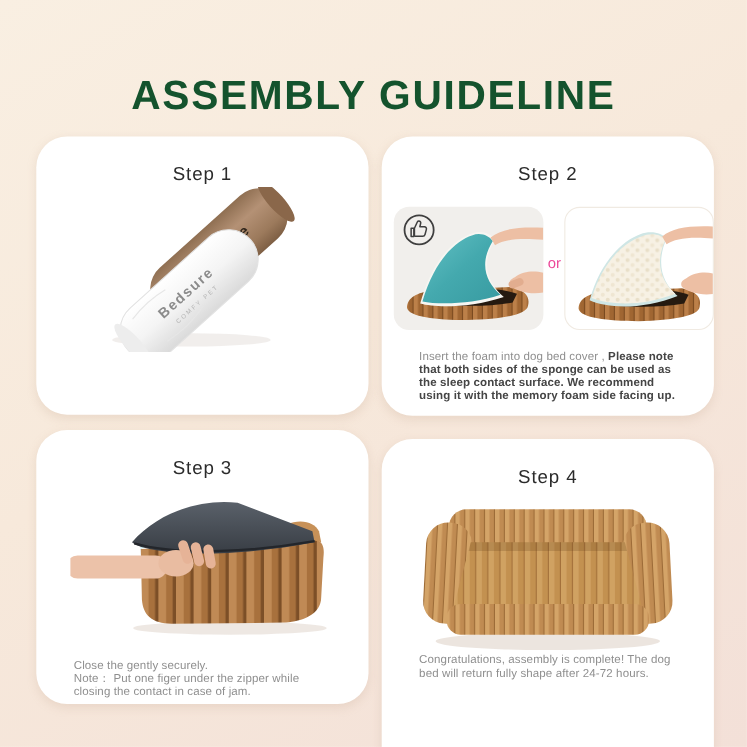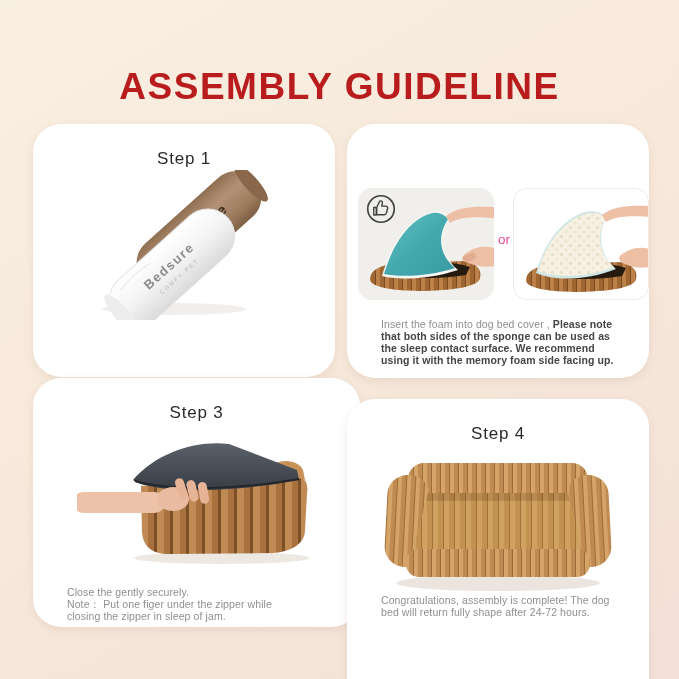--- a/index.html
+++ b/index.html
@@ -3,29 +3,29 @@
 <meta charset="utf-8">
 <style>
   html,body{margin:0;padding:0;}
   body{
     width:679px;height:679px;overflow:hidden;position:relative;
     font-family:"Liberation Sans", sans-serif;
     background:linear-gradient(150deg,#f9efe2 0%,#f7e9db 45%,#f3e0d8 100%);
   }
   .page-title{
     position:absolute;top:41px;left:0;width:679px;text-align:center;
-    font-size:37px;font-weight:700;letter-spacing:1.5px;color:#b91c1c;
+    font-size:37px;font-weight:700;letter-spacing:1.5px;color:#14532d;
   }
   .card{
     position:absolute;background:#ffffff;border-radius:28px;
     box-shadow:0 3px 9px rgba(190,158,138,0.22);
   }
   #card1{left:33px;top:124px;width:302px;height:253px;}
   #card2{left:347px;top:124px;width:302px;height:254px;}
-  #card3{left:33px;top:378px;width:302px;height:249px;padding-left:25px;}
+  #card3{left:33px;top:391px;width:302px;height:249px;}
   #card4{left:347px;top:399px;width:302px;height:308px;}
   .step-label{
     position:absolute;top:25px;left:0;width:100%;text-align:center;
     font-size:17px;font-weight:500;letter-spacing:0.8px;color:#2b2b2b;
   }
   .step-desc{
     position:absolute;left:34px;width:240px;
     font-size:10.5px;line-height:12px;color:#8f8f8f;letter-spacing:0.1px;
   }
   #card1 .step-desc{top:193px;}
@@ -119,20 +119,21 @@
         <rect x="18" y="71" width="150" height="54" rx="27" fill="url(#gWhite)" stroke="#e2e2e2" stroke-width="1"></rect>
         <ellipse cx="25" cy="98" rx="7" ry="25" fill="#ededed"></ellipse>
         <path d="M40 80 q20 -4 40 0 M50 116 q24 4 46 -2" stroke="#e6e6e6" stroke-width="1" fill="none"></path>
         <text x="92" y="99" text-anchor="middle" font-size="13" font-weight="bold" letter-spacing="1.5" fill="#8b8b8b">Bedsure</text>
         <text x="93" y="111" text-anchor="middle" font-size="5.5" letter-spacing="2" fill="#b3b3b3">COMFY PET</text>
       </g>
     </svg>
   </div>
 
   <div class="card" id="card2">
+    <div class="step-label">Step 2</div>
 
     <div class="tile" id="tile-memory">
       <svg class="scene" width="136" height="112" viewBox="0 0 136 112">
         <path d="M12 92 C12 82 22 78 34 76 L106 73 C120 76 124 82 122 90 C121 98 100 102 66 103 C38 103 14 100 12 92 Z" fill="url(#ribsS)"></path>
         <path d="M28 80 C60 72 96 73 112 79 L108 87 C80 92 44 90 30 86 Z" fill="#251a10"></path>
         <path d="M26 82 C40 76 58 74 70 74 L66 80 C50 80 36 83 30 85 Z" fill="#f2ede4"></path>
         <path d="M24 88 C36 44 58 28 72 24 C80 21 88 24 92 30 C78 52 86 70 100 82 C70 92 38 92 24 88 Z" fill="#f6f6f2"></path>
         <path d="M26 86 C38 46 58 30 71 26 C79 23 86 26 90 31 C77 52 84 69 97 80 C70 89 40 89 26 86 Z" fill="url(#gTeal)"></path>
         <path d="M88 28 C98 20 112 18 136 19 L136 30 C112 28 100 30 92 35 Z" fill="#edbfa4"></path>
         <path d="M110 64 C118 58 128 58 136 60 L136 78 C124 80 112 77 106 72 C104 68 106 66 110 64 Z" fill="#edbfa4"></path>
@@ -173,21 +174,21 @@
       <rect x="-4" y="66" width="92" height="21" rx="10.5" fill="#ecc2a9"></rect>
       <ellipse cx="96" cy="73" rx="16" ry="12" fill="#e9bca1"></ellipse>
       <g fill="#e6b397">
         <rect x="100" y="52" width="9" height="22" rx="4.5" transform="rotate(-18 104 63)"></rect>
         <rect x="111" y="54" width="9" height="22" rx="4.5" transform="rotate(-14 115 65)"></rect>
         <rect x="122" y="56" width="9" height="22" rx="4.5" transform="rotate(-10 126 67)"></rect>
       </g>
     </svg>
     <p class="step-desc">
       <span style="display:block">Close the gently securely.</span>
-      <span style="display:block">Note：  Put one figer under the zipper while closing the zipper in sleep of jam.</span>
+      <span style="display:block">Note：  Put one figer under the zipper while closing the contact in case of jam.</span>
     </p>
   </div>
 
   <div class="card" id="card4">
     <div class="step-label">Step 4</div>
     <svg class="illus" width="240" height="150" viewBox="0 0 240 150">
       <ellipse cx="120" cy="134" rx="102" ry="8" fill="rgba(150,110,80,0.18)"></ellipse>
       <rect x="30" y="14" width="180" height="32" rx="16" fill="url(#ribsT)"></rect>
       <rect x="8" y="26" width="42" height="92" rx="20" fill="url(#ribsT)" transform="rotate(3 29 72)"></rect>
       <rect x="190" y="26" width="42" height="92" rx="20" fill="url(#ribsT)" transform="rotate(-3 211 72)"></rect>

